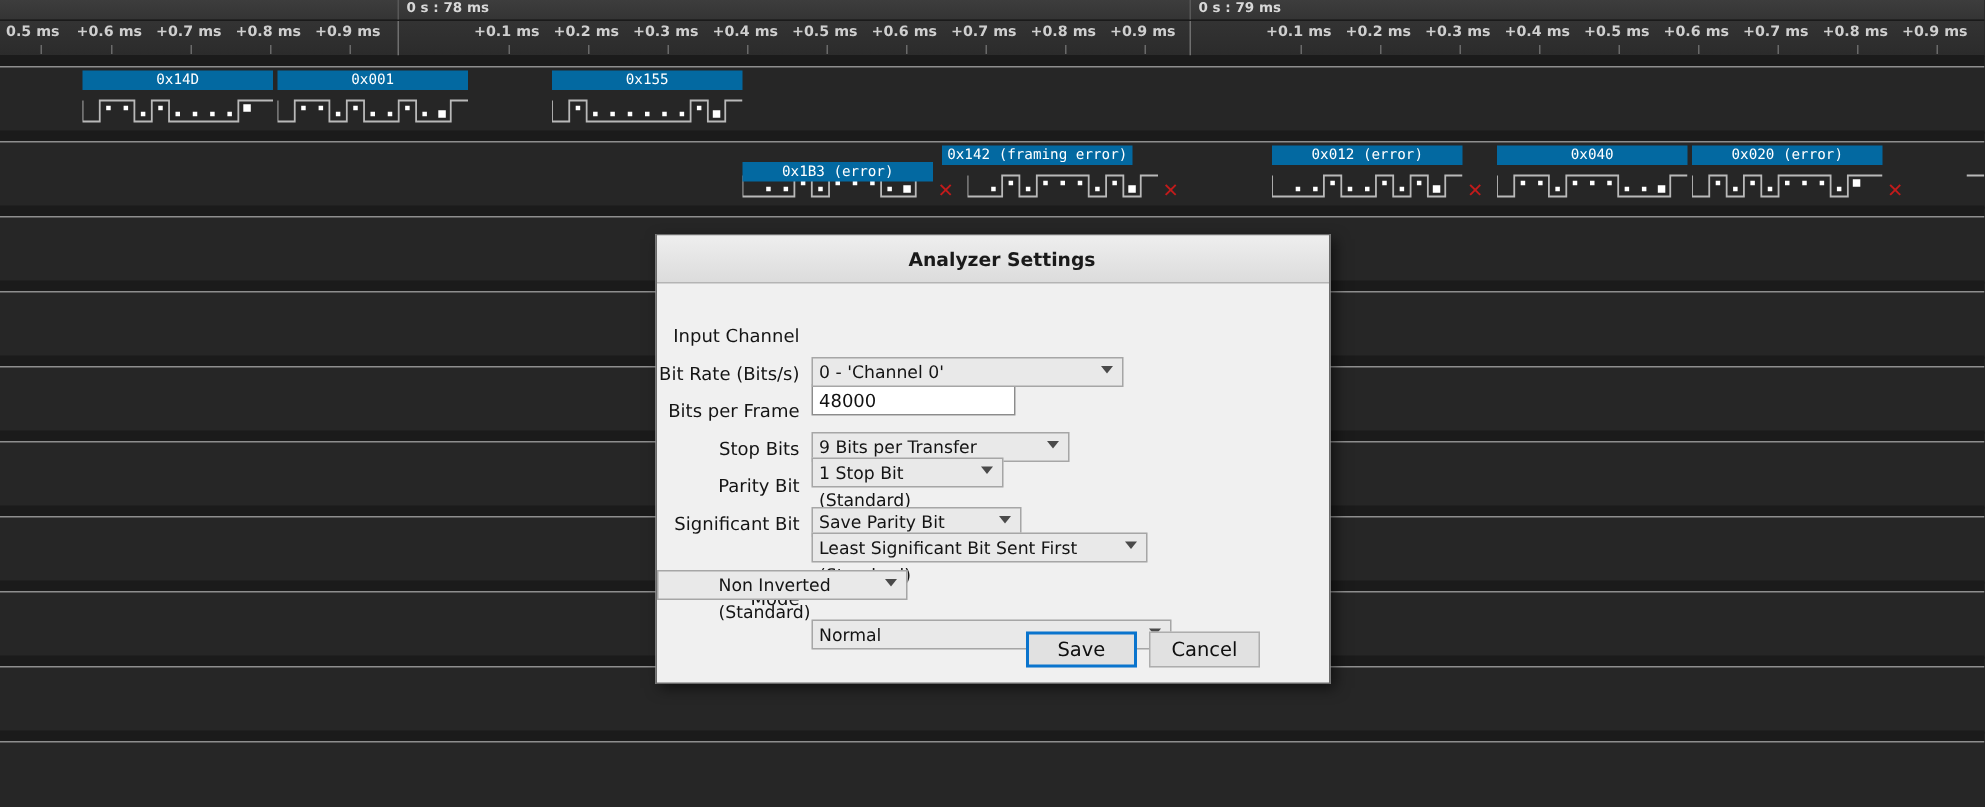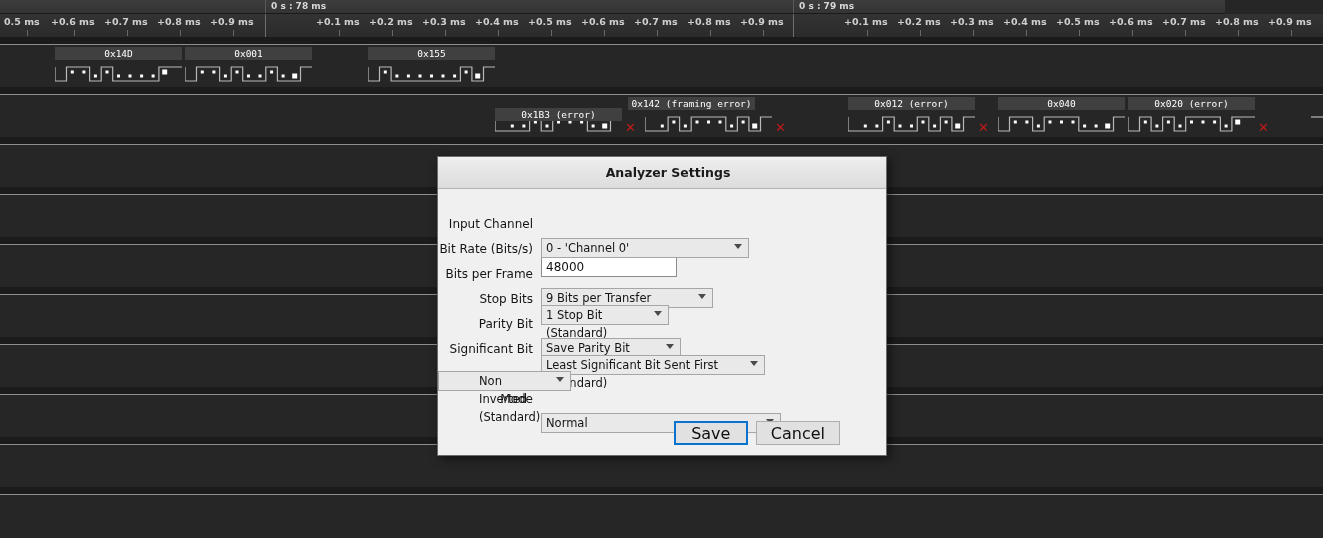--- a/index.html
+++ b/index.html
@@ -7,21 +7,21 @@
   body{
     width:1323px;height:538px;overflow:hidden;position:relative;
     background:#262626;
     font-family:"DejaVu Sans","Liberation Sans",sans-serif;
     -webkit-font-smoothing:antialiased;
   }
 
   
   #ruler{position:absolute;left:0;top:0;width:1323px;height:37px;}
   .ruler-top{
-    position:absolute;left:0;top:0;width:1225px;height:13px;
+    position:absolute;left:0;top:0;width:1323px;height:13px;
     background:linear-gradient(#3d3d3d,#343434);
     border-bottom:1px solid #1a1a1a;
   }
   .ruler-top .seg{
     position:absolute;top:0;height:13px;
     font-size:9px;color:#d8d8d8;font-weight:bold;
     line-height:13px;padding-left:5px;box-sizing:border-box;
     border-left:1px solid #585858;
     white-space:nowrap;
   }
@@ -39,21 +39,21 @@
 
   
   #lanes{position:absolute;left:0;top:37px;width:1323px;height:501px;}
 
   .lane{position:absolute;left:0;width:1323px;}
   .lane-dark{background:#1b1b1b;}
   .lane-body{background:#262626;border-top:1px solid #8e8e8e;border-bottom:1px solid #0d0d0d;}
 
   .bubble{
     position:absolute;height:13px;line-height:13px;
-    background:#404040;color:#ffffff;
+    background:#0369a1;color:#ffffff;
     font-family:"DejaVu Sans Mono","Liberation Mono",monospace;
     font-size:9.5px;text-align:center;white-space:nowrap;overflow:hidden;
     box-sizing:border-box;
   }
 
   .wave{position:absolute;left:0;top:0;}
   .errx{position:absolute;color:#c21b1b;font-size:13px;font-weight:bold;line-height:10px;}
 
   
   #dialog{
@@ -105,21 +105,21 @@
     padding:0 4px;box-sizing:border-box;border-radius:0;
     font-family:"DejaVu Sans","Liberation Sans",sans-serif;
   }
   #dlg-buttons{
     position:absolute;left:0;bottom:10px;width:450px;
     display:flex;justify-content:flex-end;padding-right:48px;box-sizing:border-box;
   }
   .btn{
     background:#e1e1e1;border:1px solid #adadad;
     height:24px;min-width:74px;padding:0 14px;
-    font-size:16px;color:#0f0f0f;
+    font-size:13px;color:#0f0f0f;
     font-family:"DejaVu Sans","Liberation Sans",sans-serif;
     border-radius:0;box-sizing:border-box;cursor:pointer;
   }
   .btn.primary{border:2px solid #0a74cd;margin-right:8px;}
 </style>
 </head>
 <body>
 
 <div id="ruler">
   <div class="ruler-top" id="ruler-top">
@@ -339,21 +339,21 @@
       </div>
       <div class="frow">
         <div class="flabel">Parity Bit</div>
         <div class="fctl"><span class="selwrap"><div class="sel" style="width: 140px;">Save Parity Bit</div><span class="chev"></span></span></div>
       </div>
       <div class="frow">
         <div class="flabel">Significant Bit</div>
         <div class="fctl"><span class="selwrap"><div class="sel" style="width: 224px;">Least Significant Bit Sent First (Standard)</div><span class="chev"></span></span></div>
       </div>
       <div class="frow">
-        <div class="fctl"><span class="selwrap"><div class="sel" style="width: 133px; padding-left: 40px;">Non Inverted (Standard)</div><span class="chev"></span></span></div>
+        <div class="fctl"><span class="selwrap"><div class="sel" style="width: 167px; padding-left: 40px;">Non Inverted (Standard)</div><span class="chev"></span></span></div>
       </div>
       <div class="frow">
         <div class="flabel">Mode</div>
         <div class="fctl"><span class="selwrap"><div class="sel" style="width: 240px;">Normal</div><span class="chev"></span></span></div>
       </div>
     </div>
   <div id="dlg-buttons">
     <button class="btn primary">Save</button>
     <button class="btn">Cancel</button>
   </div>

